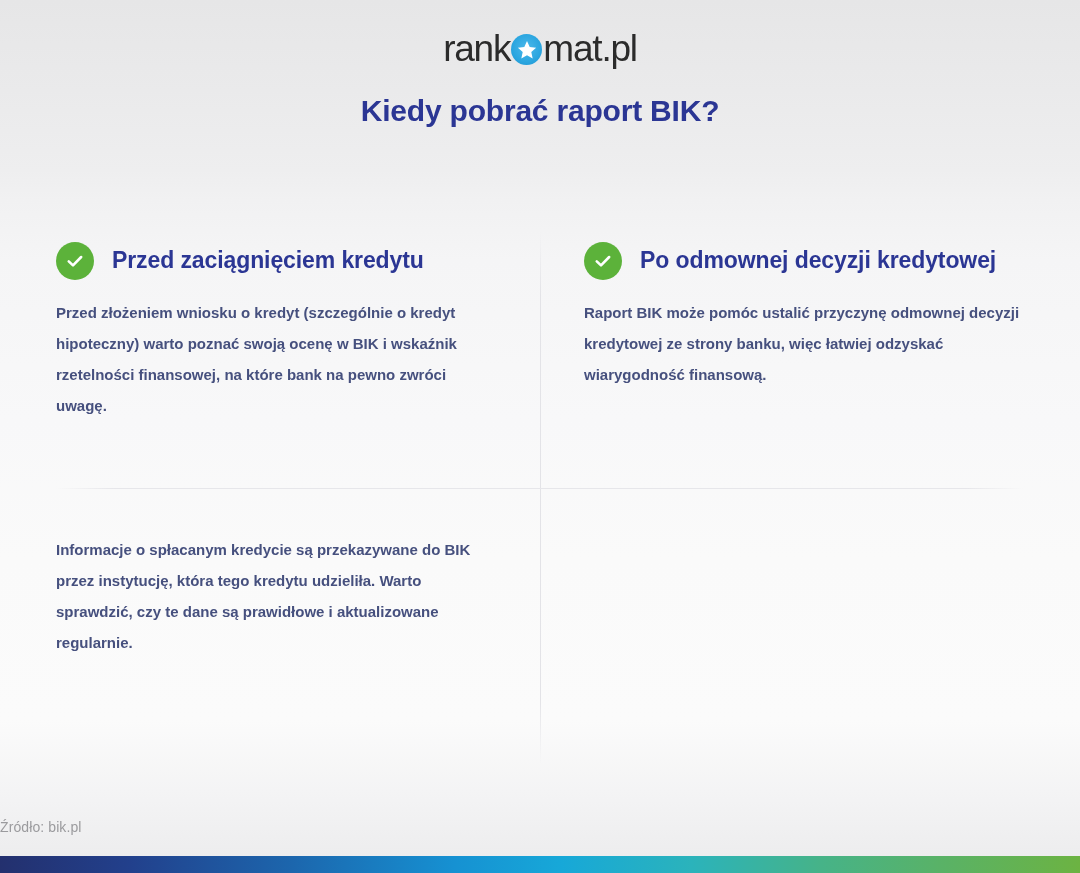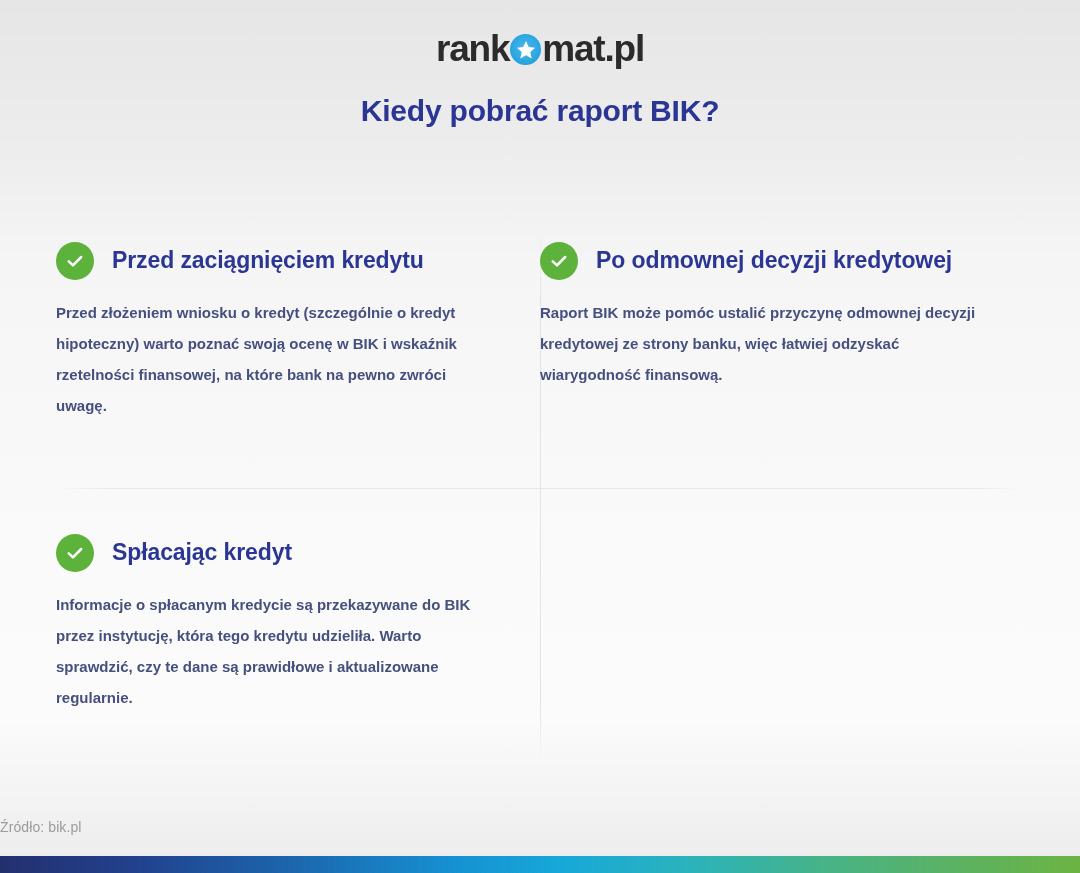--- a/index.html
+++ b/index.html
@@ -42,21 +42,21 @@
     width: 1080px;
     padding-top: 30px;
     text-align: center;
   }
 
   .logo {
     display: inline-flex;
     align-items: center;
     justify-content: flex-start;
     font-size: 37px;
-    font-weight: 700;
+    font-weight: 400;
     letter-spacing: -0.6px;
     color: #2b2b2b;
     line-height: 1;
     user-select: none;
   }
   .logo .lg-a { letter-spacing: -1.2px; }
   .logo .lg-b { letter-spacing: -1.2px; }
 
   .logo-star {
     position: relative;
@@ -127,21 +127,21 @@
         rgba(222,222,226,0) 0%,
         #e6e6ea 6%,
         #e6e6ea 94%,
         rgba(222,222,226,0) 100%);
   }
 
   .card {
     position: relative;
     padding-top: 46px;
   }
-  .card.col-right { }
+  .card.col-right { padding-left: 44px; }
   .card.col-left  { padding-right: 48px; }
 
   .card-head {
     display: flex;
     align-items: center;
     gap: 18px;
     margin-bottom: 17px;
   }
 
   .check-icon {
@@ -243,28 +243,20 @@
             <svg width="20" height="20" viewBox="0 0 24 24" aria-hidden="true">
               <path d="M4.5 12.4 L9.6 17.3 L19.4 7.2" fill="none" stroke="#ffffff" stroke-width="3.1" stroke-linecap="round" stroke-linejoin="round"></path>
             </svg>
           </span>
           <span class="card-title">Po odmownej decyzji kredytowej</span>
         </div>
         <p class="card-body">Raport BIK może pomóc ustalić przyczynę odmownej decyzji kredytowej ze strony banku, więc łatwiej odzyskać wiarygodność finansową.</p>
       </div>
 
       <div class="card col-left">
-        <div class="card-head">
-          <span class="check-icon">
-            <svg width="20" height="20" viewBox="0 0 24 24" aria-hidden="true">
-              <path d="M4.5 12.4 L9.6 17.3 L19.4 7.2" fill="none" stroke="#ffffff" stroke-width="3.1" stroke-linecap="round" stroke-linejoin="round"></path>
-            </svg>
-          </span>
-          <span class="card-title">Spłacając kredyt</span>
-        </div>
         <p class="card-body">Informacje o spłacanym kredycie są przekazywane do BIK przez instytucję, która tego kredytu udzieliła. Warto sprawdzić, czy te dane są prawidłowe i aktualizowane regularnie.</p>
       </div>
 
 
     </div>
   </div>
 
   <div class="source">Źródło: bik.pl</div>
   <div class="accent-bar"></div>
 

